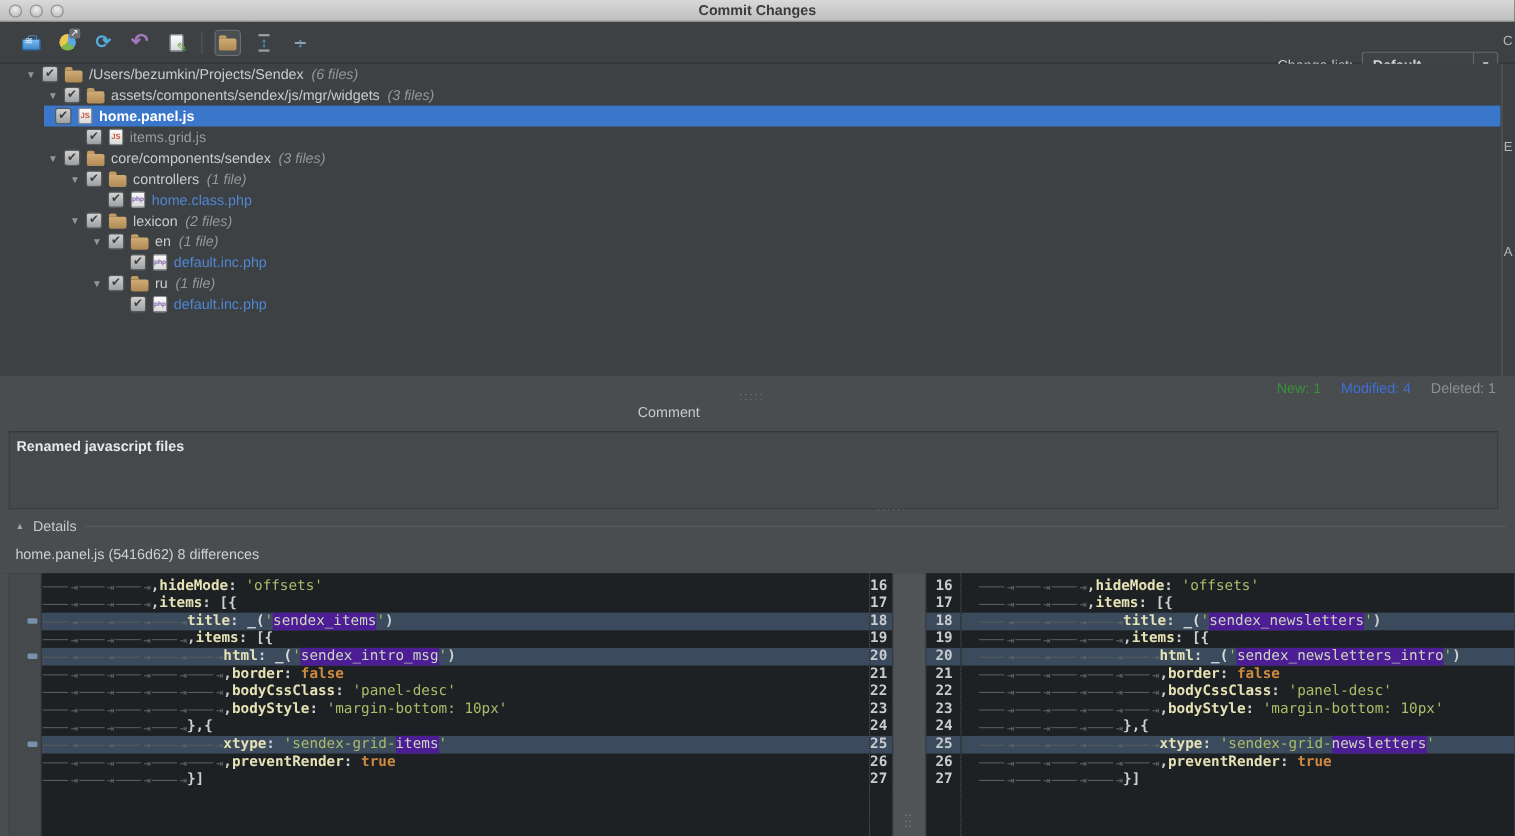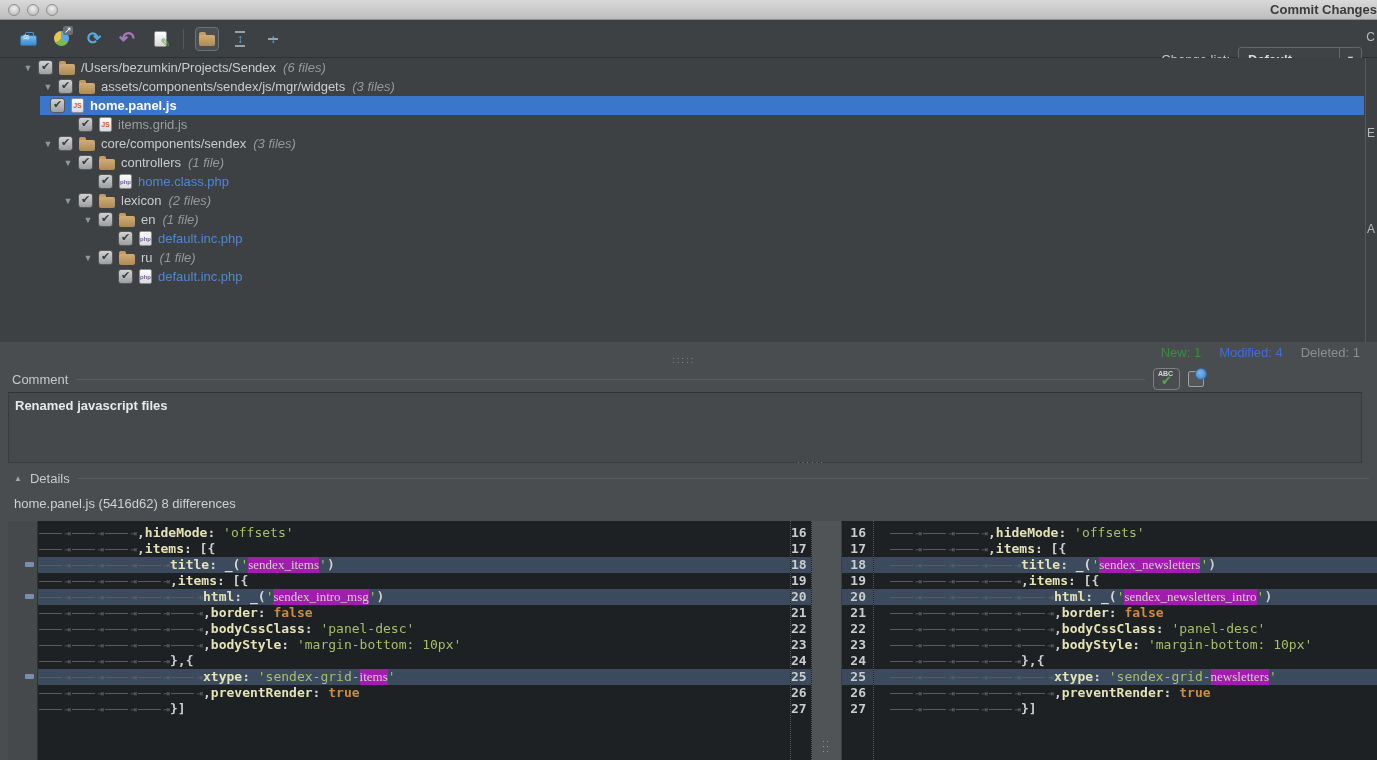--- a/index.html
+++ b/index.html
@@ -9,21 +9,21 @@
     background: #494d50;
     font-family: "Liberation Sans", sans-serif;
     overflow: hidden;
     color: #c9cccd;
   }
   
   .titlebar {
     position:absolute; left:0; top:0; width:1377px; height:20px;
     background: linear-gradient(#d9d9d9, #bdbdbd);
     border-bottom: 1px solid #8f8f8f;
-    display:flex; align-items:center; justify-content:flex-end;
+    display:flex; align-items:center; justify-content:center;
   }
   .title-text { font-size:13px; font-weight:bold; color:#3b3b3b; }
   .traffic { position:absolute; left:8px; top:4px; display:flex; gap:7px; }
   .tl {
     width:12px; height:12px; border-radius:50%;
     background: radial-gradient(circle at 50% 35%, #efefef, #b2b2b2);
     border:1px solid #8e8e8e;
   }
   
   .toolbar {
@@ -84,21 +84,21 @@
   .t-label.modified { color:#5087d3; }
   .t-label.new { color:#4ba04b; }
   .t-label.deleted { color:#999da0; }
   .t-label.selected { color:#ffffff; font-weight:bold; }
   .t-count { margin-left:7px; font-style:italic; font-size:13px; color:#94989b; }
   .edge-letter { position:absolute; right:2px; font-size:12px; color:#b4b8ba; }
   
   .statusline { position:absolute; left:0; top:342px; width:1377px; height:21px; display:flex; align-items:center; justify-content:flex-end; padding-right:17px; gap:18px; font-size:13px; }
   .splitter-dots { position:absolute; font-size:8px; line-height:4px; letter-spacing:2px; color:#8e9294; white-space:pre; }
   
-  .comment-head { position:absolute; left:0; top:367px; width:1218px; height:24px; display:flex; align-items:center; padding:0 14px 0 12px; gap:8px; }
+  .comment-head { position:absolute; left:0; top:367px; width:1218px; height:24px; display:flex; align-items:center; padding:0 14px 0 12px; gap:8px;flex-direction:column; }
   .section-label { font-size:13px; color:#c6c9cb; flex:0 0 auto; }
   .hairline { flex:1; border-top:1px solid #595d60; }
   .abc-btn { width:27px; height:22px; border:1px solid #7c8083; border-radius:4px; position:relative; flex:0 0 auto; }
   .abc-btn .abc { position:absolute; left:4px; top:1px; font-size:7px; font-weight:bold; color:#d2d5d7; letter-spacing:0; }
   .abc-btn .chk { position:absolute; left:7px; top:4px; font-size:13px; color:#57a64a; }
   .hist-ic { width:16px; height:16px; border:1px solid #9da1a4; border-radius:2px; position:relative; flex:0 0 auto; background:#53575a; }
   .hist-ic::after { content:""; position:absolute; right:-4px; top:-4px; width:10px; height:10px; border-radius:50%; background:radial-gradient(circle at 40% 40%, #7db8ec, #3a7cc2); border:1px solid #2d6aa8; }
   .comment-box {
     position:absolute; left:8px; top:392px; width:1354px; height:71px;
     background:#46494c; border:1px solid #3a3d3f; border-top-color:#323537;
@@ -126,21 +126,21 @@
   .d-nums-l .nrow { padding-right:5px; }
   .d-nums-r .nrow { padding-right:7px; }
   .tab { display:inline-block; width:33px; height:16px; position:relative; flex:0 0 33px; }
   .tab::before { content:""; position:absolute; left:1px; right:9px; top:8px; border-top:1px solid #565c5f; }
   .tab::after { content:"⇥"; position:absolute; right:0; top:1px; color:#5d6366; font-size:11px; }
   .tk-prop  { color:#e5e2b5; font-weight:bold; }
   .tk-punct { color:#ccced0; font-weight:bold; }
   .tk-str   { color:#a9bd68; }
   .tk-kw    { color:#cf8a3f; font-weight:bold; }
   .tk-fn    { color:#d8dadb; font-weight:bold; }
-  .tk-hl    { background:#a21caf; color:#cdd6bd;font-family:Liberation Serif, serif; }
+  .tk-hl    { background:#4c1d95; color:#cdd6bd; }
   .marker-sq { position:absolute; left:17px; width:9px; height:5px; background:#7690ae; border-radius:1px; }
   .vdots { position:absolute; left:822px; top:218px; font-size:9px; line-height:5px; letter-spacing:1px; color:#9ca0a3; white-space:pre; }
 </style>
 </head>
 <body>
 
 <div class="titlebar">
   <div class="traffic">
     <span class="tl"></span>
     <span class="tl"></span>

